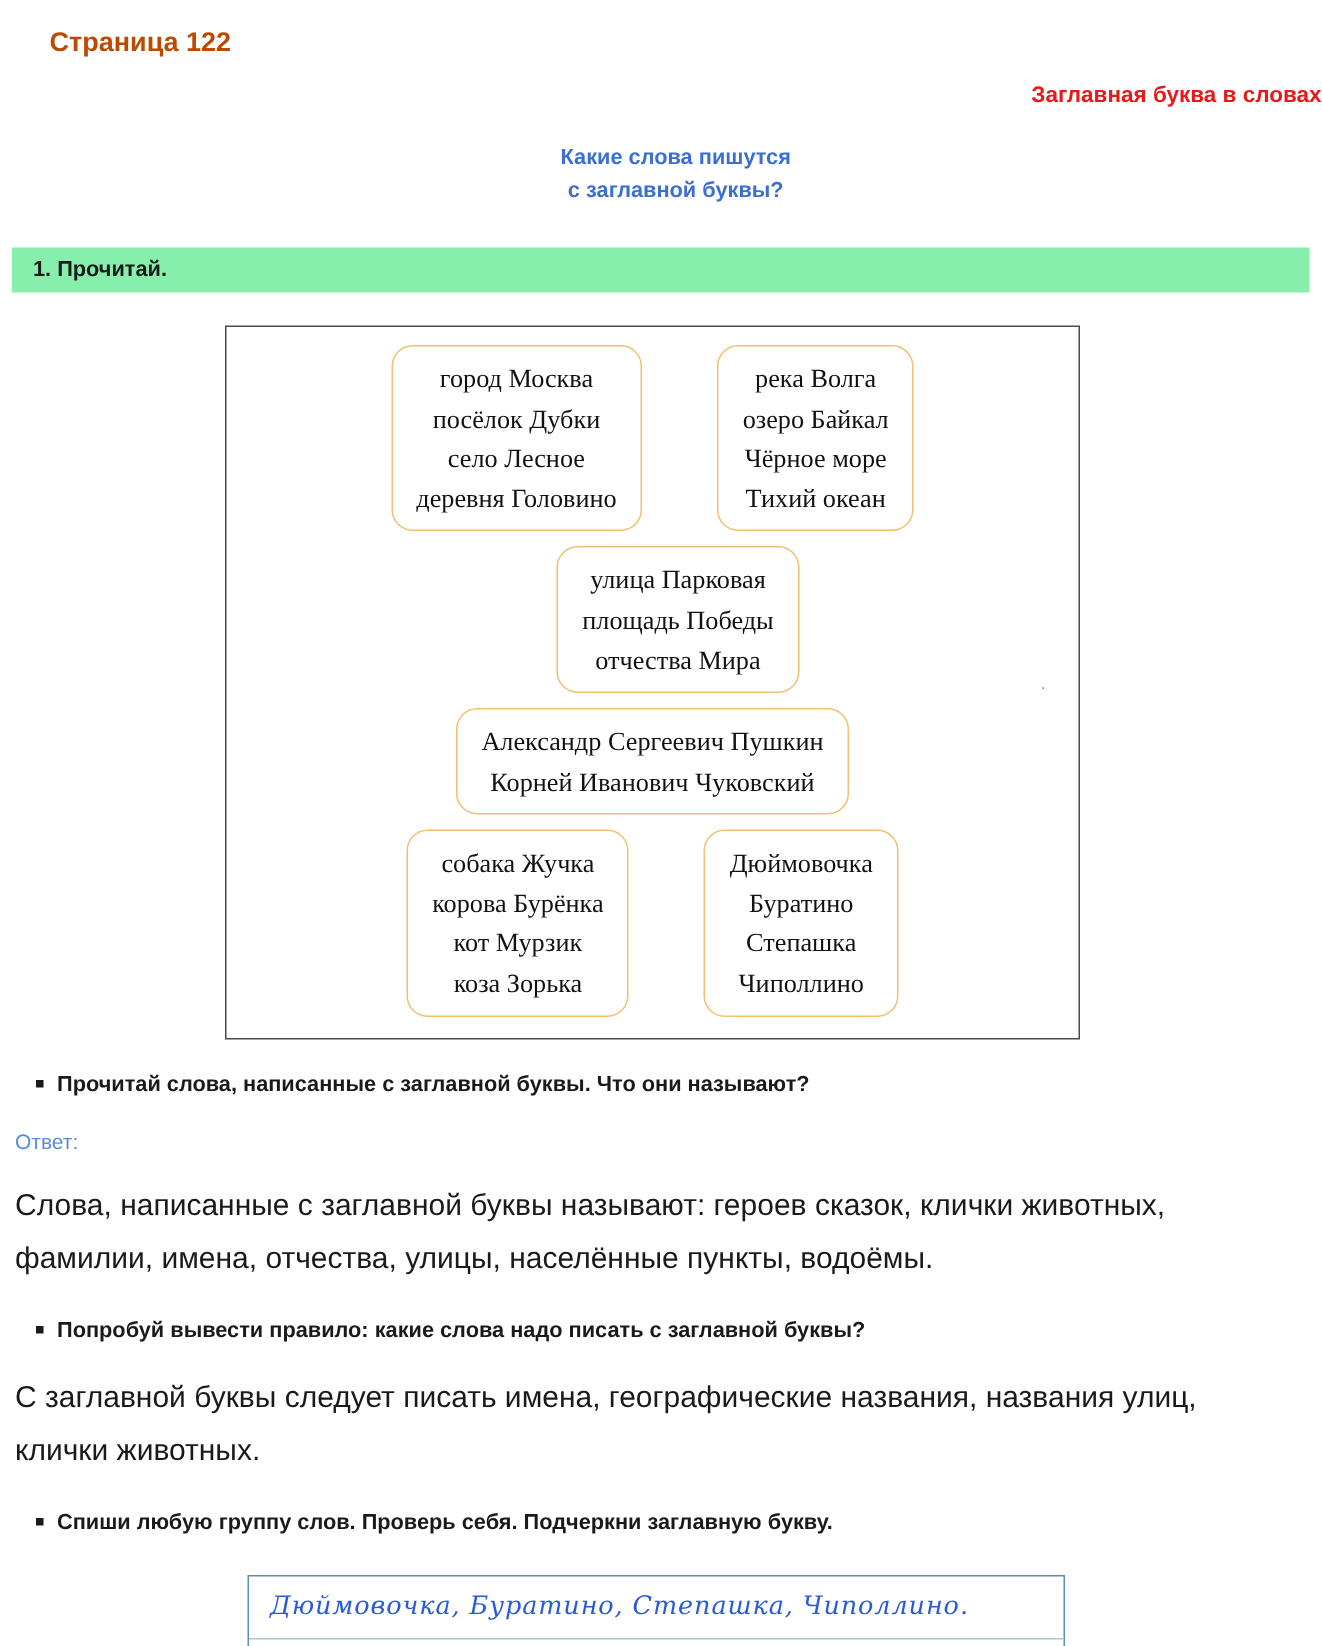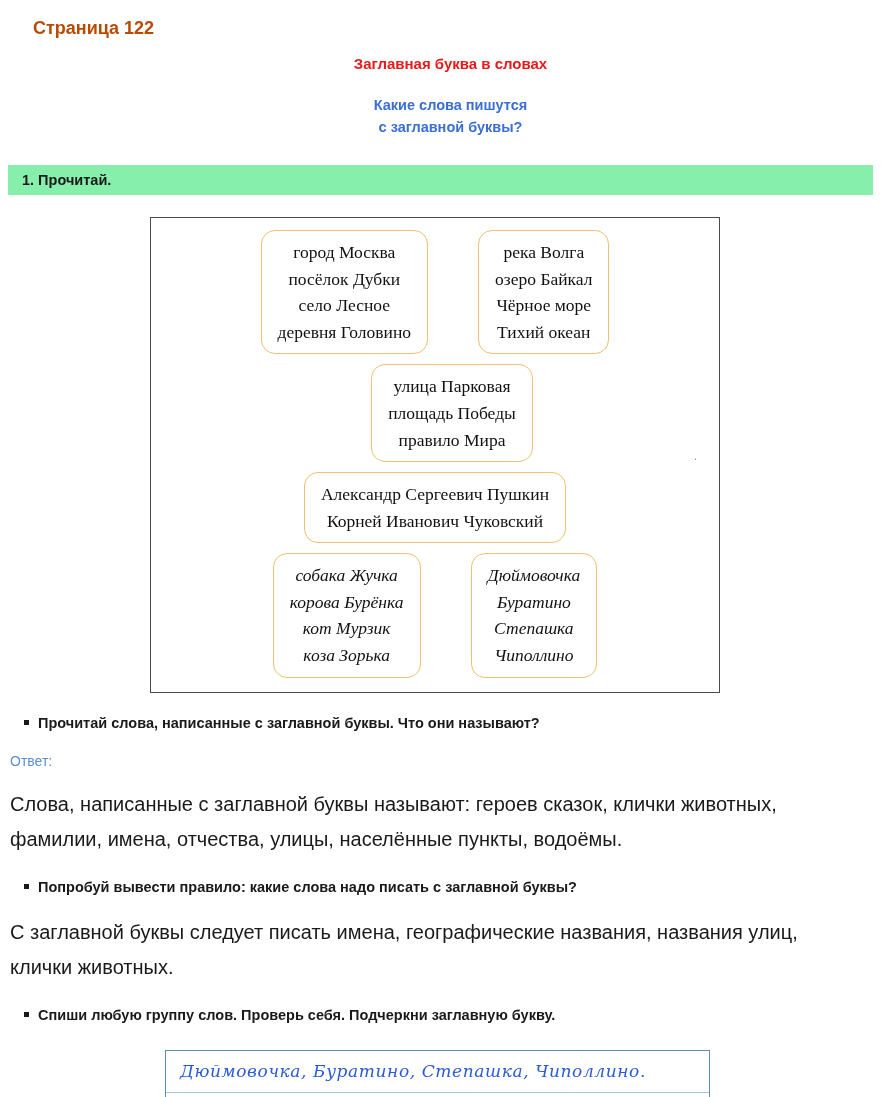--- a/index.html
+++ b/index.html
@@ -23,21 +23,21 @@
   .page-title {
     color: #b94a00;
     font-weight: bold;
     font-size: 18px;
     padding: 18px 0 10px 33px;
   }
   .lesson-title {
     color: #e8191b;
     font-weight: bold;
     font-size: 15px;
-    text-align: center;
+    text-align: right;
     margin: 6px 0 0 0;
     padding-left: 20px;
   }
   .lesson-question {
     color: #3b6fd4;
     font-weight: bold;
     font-size: 14.5px;
     text-align: center;
     line-height: 1.55;
     margin: 22px 0 0 0;
@@ -183,32 +183,32 @@
         <span class="word-pair">озеро  Байкал</span>
         <span class="word-pair">Чёрное  море</span>
         <span class="word-pair">Тихий  океан</span>
       </div>
     </div>
 
     <div class="row-center shift-right">
       <div class="bubble">
         <span class="word-pair">улица  Парковая</span>
         <span class="word-pair">площадь  Победы</span>
-        <span class="word-pair">правило  Мира</span>
+        <span class="word-pair">отчества  Мира</span>
       </div>
     </div>
 
     <div class="row-center">
       <div class="bubble">
         <span class="word-pair">Александр  Сергеевич  Пушкин</span>
         <span class="word-pair">Корней  Иванович  Чуковский</span>
       </div>
     </div>
 
-    <div class="bubble-row" style="margin-top:10px;font-style:italic;">
+    <div class="bubble-row" style="margin-top:10px;">
       <div class="bubble">
         <span class="word-pair">собака  Жучка</span>
         <span class="word-pair">корова  Бурёнка</span>
         <span class="word-pair">кот  Мурзик</span>
         <span class="word-pair">коза  Зорька</span>
       </div>
       <div class="bubble">
         <span class="word-pair">Дюймовочка</span>
         <span class="word-pair">Буратино</span>
         <span class="word-pair">Степашка</span>

